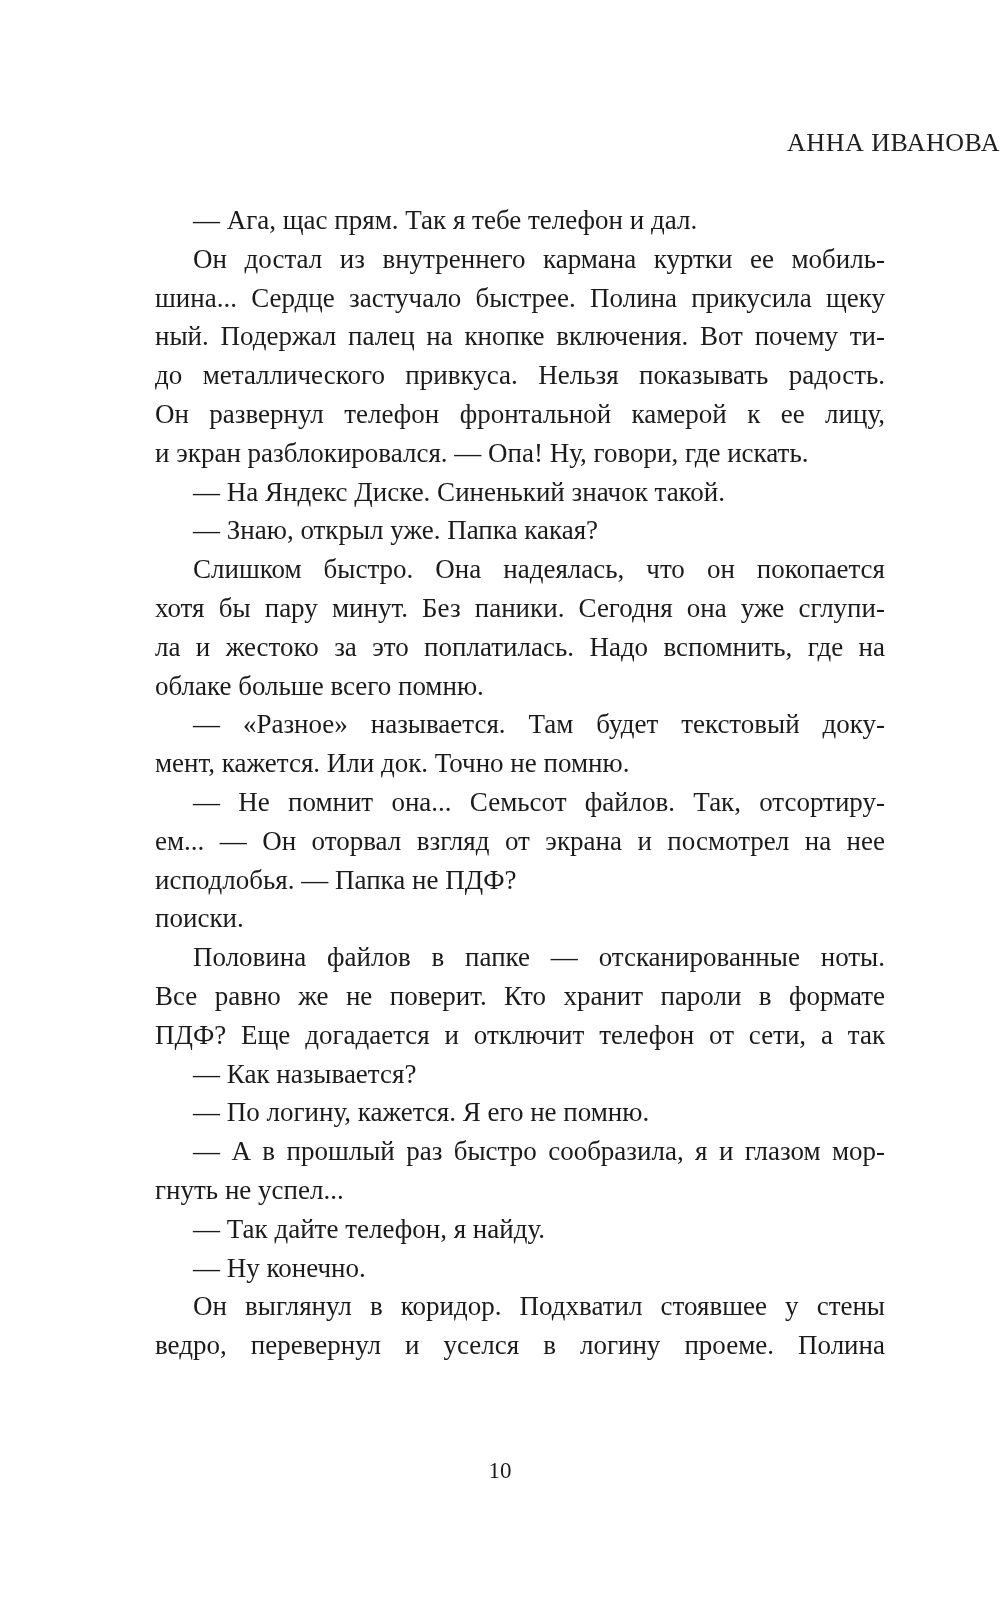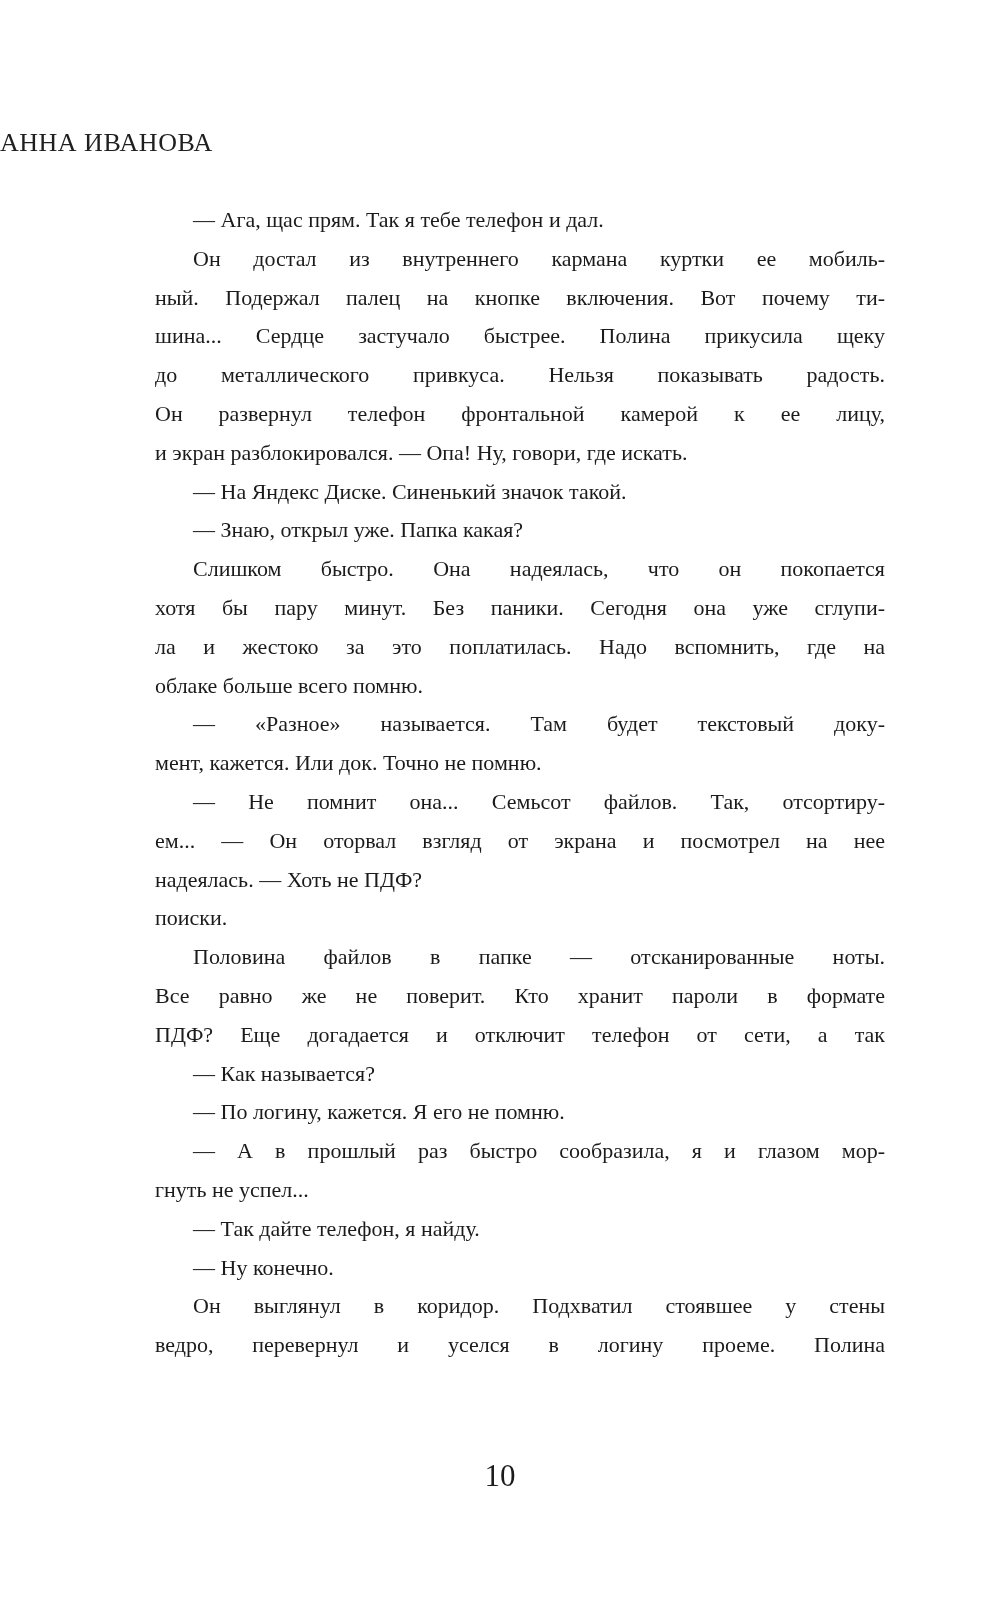--- a/index.html
+++ b/index.html
@@ -18,80 +18,80 @@
   .book-page {
     position: absolute;
     inset: 0;
     background: #ffffff;
   }
   .running-header {
     position: absolute;
     top: 128px;
     left: 0;
     width: 100%;
-    text-align: left;
+    text-align: right;
     font-size: 26px;
     letter-spacing: 0.5px;
     color: #1f1f1f;
   }
   .text-block {
     position: absolute;
     left: 155px;
     top: 201px;
     width: 730px;
-    font-size: 22px;
+    font-size: 27px;
     line-height: 38.8px;
     color: #1b1b1b;
   }
   .line {
     text-align: left;
     white-space: normal;
   }
   .line.j {
     text-align: justify;
     text-align-last: justify;
   }
   .line.indent {
     text-indent: 38px;
   }
   .page-number {
     position: absolute;
     top: 1458px;
     left: 0;
     width: 100%;
     text-align: center;
-    font-size: 31px;
+    font-size: 23px;
     color: #1b1b1b;
   }
 </style>
 </head>
 <body>
 
 <div class="book-page">
   <div class="running-header">АННА ИВАНОВА</div>
 
   <div class="text-block">
       <div class="line indent">— Ага, щас прям. Так я тебе телефон и дал.</div>
       <div class="line indent j">Он достал из внутреннего кармана куртки ее мобиль-</div>
+      <div class="line j">шина... Сердце застучало быстрее. Полина прикусила щеку</div>
       <div class="line j">ный. Подержал палец на кнопке включения. Вот почему ти-</div>
-      <div class="line j">шина... Сердце застучало быстрее. Полина прикусила щеку</div>
       <div class="line j">до металлического привкуса. Нельзя показывать радость.</div>
       <div class="line j">Он развернул телефон фронтальной камерой к ее лицу,</div>
       <div class="line">и экран разблокировался. — Опа! Ну, говори, где искать.</div>
       <div class="line indent">— На Яндекс Диске. Синенький значок такой.</div>
       <div class="line indent">— Знаю, открыл уже. Папка какая?</div>
       <div class="line indent j">Слишком быстро. Она надеялась, что он покопается</div>
       <div class="line j">хотя бы пару минут. Без паники. Сегодня она уже сглупи-</div>
       <div class="line j">ла и жестоко за это поплатилась. Надо вспомнить, где на</div>
       <div class="line">облаке больше всего помню.</div>
       <div class="line indent j">— «Разное» называется. Там будет текстовый доку-</div>
       <div class="line">мент, кажется. Или док. Точно не помню.</div>
       <div class="line indent j">— Не помнит она... Семьсот файлов. Так, отсортиру-</div>
       <div class="line j">ем... — Он оторвал взгляд от экрана и посмотрел на нее</div>
-      <div class="line">надеялась. — Хоть не ПДФ?</div>
+      <div class="line">исподлобья. — Папка не ПДФ?</div>
       <div class="line">поиски.</div>
       <div class="line indent j">Половина файлов в папке — отсканированные ноты.</div>
       <div class="line j">Все равно же не поверит. Кто хранит пароли в формате</div>
       <div class="line j">ПДФ? Еще догадается и отключит телефон от сети, а так</div>
       <div class="line indent">— Как называется?</div>
       <div class="line indent">— По логину, кажется. Я его не помню.</div>
       <div class="line indent j">— А в прошлый раз быстро сообразила, я и глазом мор-</div>
       <div class="line">гнуть не успел...</div>
       <div class="line indent">— Так дайте телефон, я найду.</div>
       <div class="line indent">— Ну конечно.</div>

